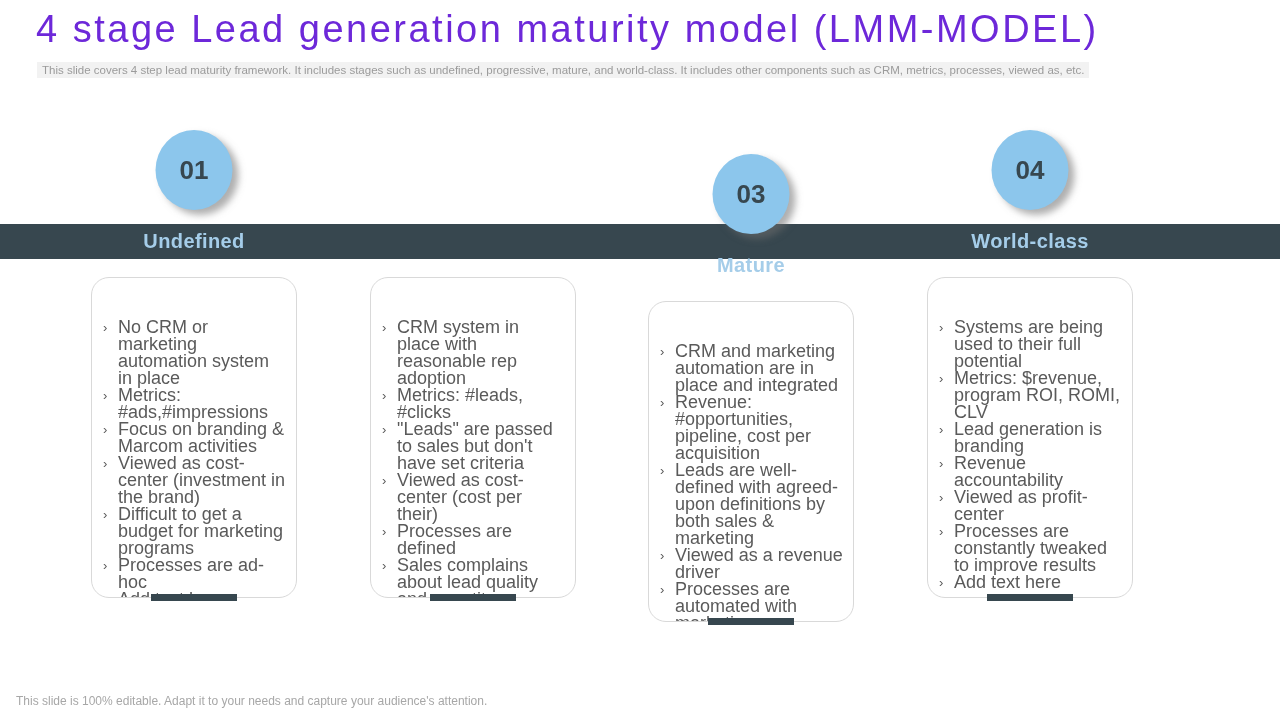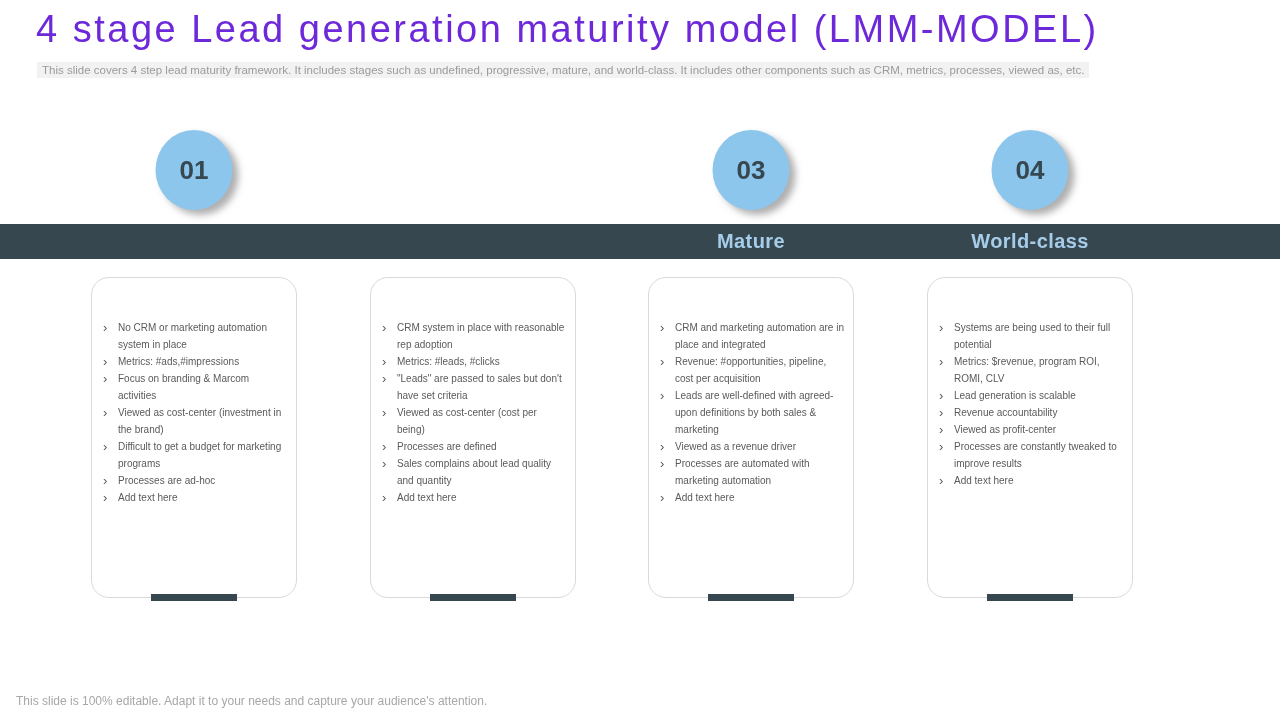--- a/index.html
+++ b/index.html
@@ -38,21 +38,21 @@
     top: 224px;
     width: 1280px;
     height: 35px;
     background: var(--dark_slate, #37474f);
     z-index: 0;
   }
   .stages-row { position: absolute; left: 0; top: 0; width: 1280px; height: 720px; z-index: 1; padding-left: 32px; }
   .stage-col { position: absolute; top: 0; width: 206px; height: 660px; }
   .stage-col:nth-child(1) { left: 91px; }
   .stage-col:nth-child(2) { left: 370px; }
-  .stage-col:nth-child(3) { left: 648px; }
+  .stage-col:nth-child(3) { left: 648px; margin-top: 24px; }
   .stage-col:nth-child(4) { left: 927px; }
   .stage-circle {
     position: absolute;
     top: 130px;
     left: 50%;
     transform: translateX(-50%);
     width: 77px;
     height: 80px;
     border-radius: 50%;
     background: var(--accent_blue, #8cc6ec);
@@ -94,21 +94,21 @@
   .bullet-list { list-style: none; }
   .bullet-item { display: flex; align-items: flex-start; }
   .bullet-chevron {
     flex: 0 0 15px;
     font-size: 13px;
     line-height: 17px;
     color: var(--body_text, #5a5a5a);
   }
   .bullet-text {
     flex: 1;
-    font-size: 10px;
+    font-size: 18px;
     line-height: 17px;
     color: var(--body_text, #5a5a5a);
   }
   .card-accent-bar {
     position: absolute;
     top: 594px;
     left: 50%;
     transform: translateX(-50%);
     width: 86px;
     height: 7px;
@@ -130,20 +130,21 @@
 <h1 class="slide-title">4 stage Lead generation maturity model (LMM-MODEL)</h1>
 <div class="slide-subtitle">This slide covers 4 step lead maturity framework. It includes stages such as undefined, progressive, mature, and world-class. It includes other components such as CRM, metrics, processes, viewed as, etc.</div>
 
 <div class="stage-band"></div>
 
 <div class="stages-row">
   <div class="stage-col">
     <div class="stage-circle">
       <span>01</span>
     </div>
+    <div class="stage-name">Undefined</div>
     <div class="stage-card">
       <ul class="bullet-list">
 
       <li class="bullet-item">
           <span class="bullet-chevron">›</span>
           <span class="bullet-text">No CRM or marketing automation system in place</span>
         </li>
           <li class="bullet-item">
           <span class="bullet-chevron">›</span>
           <span class="bullet-text">Metrics: #ads,#impressions</span>
@@ -184,21 +185,21 @@
           <li class="bullet-item">
           <span class="bullet-chevron">›</span>
           <span class="bullet-text">Metrics: #leads, #clicks</span>
         </li>
           <li class="bullet-item">
           <span class="bullet-chevron">›</span>
           <span class="bullet-text">"Leads" are passed to sales but don't have set criteria</span>
         </li>
           <li class="bullet-item">
           <span class="bullet-chevron">›</span>
-          <span class="bullet-text">Viewed as cost-center (cost per being)</span>
+          <span class="bullet-text">Viewed as cost-center (cost per their)</span>
         </li>
           <li class="bullet-item">
           <span class="bullet-chevron">›</span>
           <span class="bullet-text">Processes are defined</span>
         </li>
           <li class="bullet-item">
           <span class="bullet-chevron">›</span>
           <span class="bullet-text">Sales complains about lead quality and quantity</span>
         </li>
           <li class="bullet-item">
@@ -258,21 +259,21 @@
       <li class="bullet-item">
           <span class="bullet-chevron">›</span>
           <span class="bullet-text">Systems are being used to their full potential</span>
         </li>
           <li class="bullet-item">
           <span class="bullet-chevron">›</span>
           <span class="bullet-text">Metrics: $revenue, program ROI, ROMI, CLV</span>
         </li>
           <li class="bullet-item">
           <span class="bullet-chevron">›</span>
-          <span class="bullet-text">Lead generation is scalable</span>
+          <span class="bullet-text">Lead generation is branding</span>
         </li>
           <li class="bullet-item">
           <span class="bullet-chevron">›</span>
           <span class="bullet-text">Revenue accountability</span>
         </li>
           <li class="bullet-item">
           <span class="bullet-chevron">›</span>
           <span class="bullet-text">Viewed as profit-center</span>
         </li>
           <li class="bullet-item">

